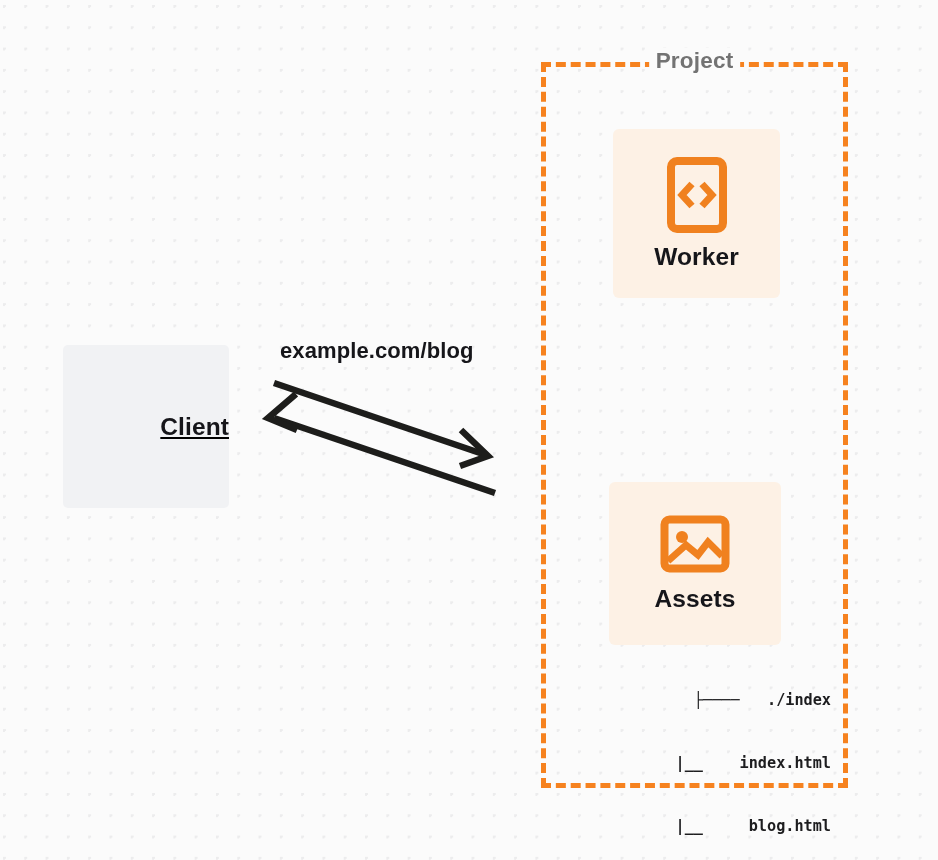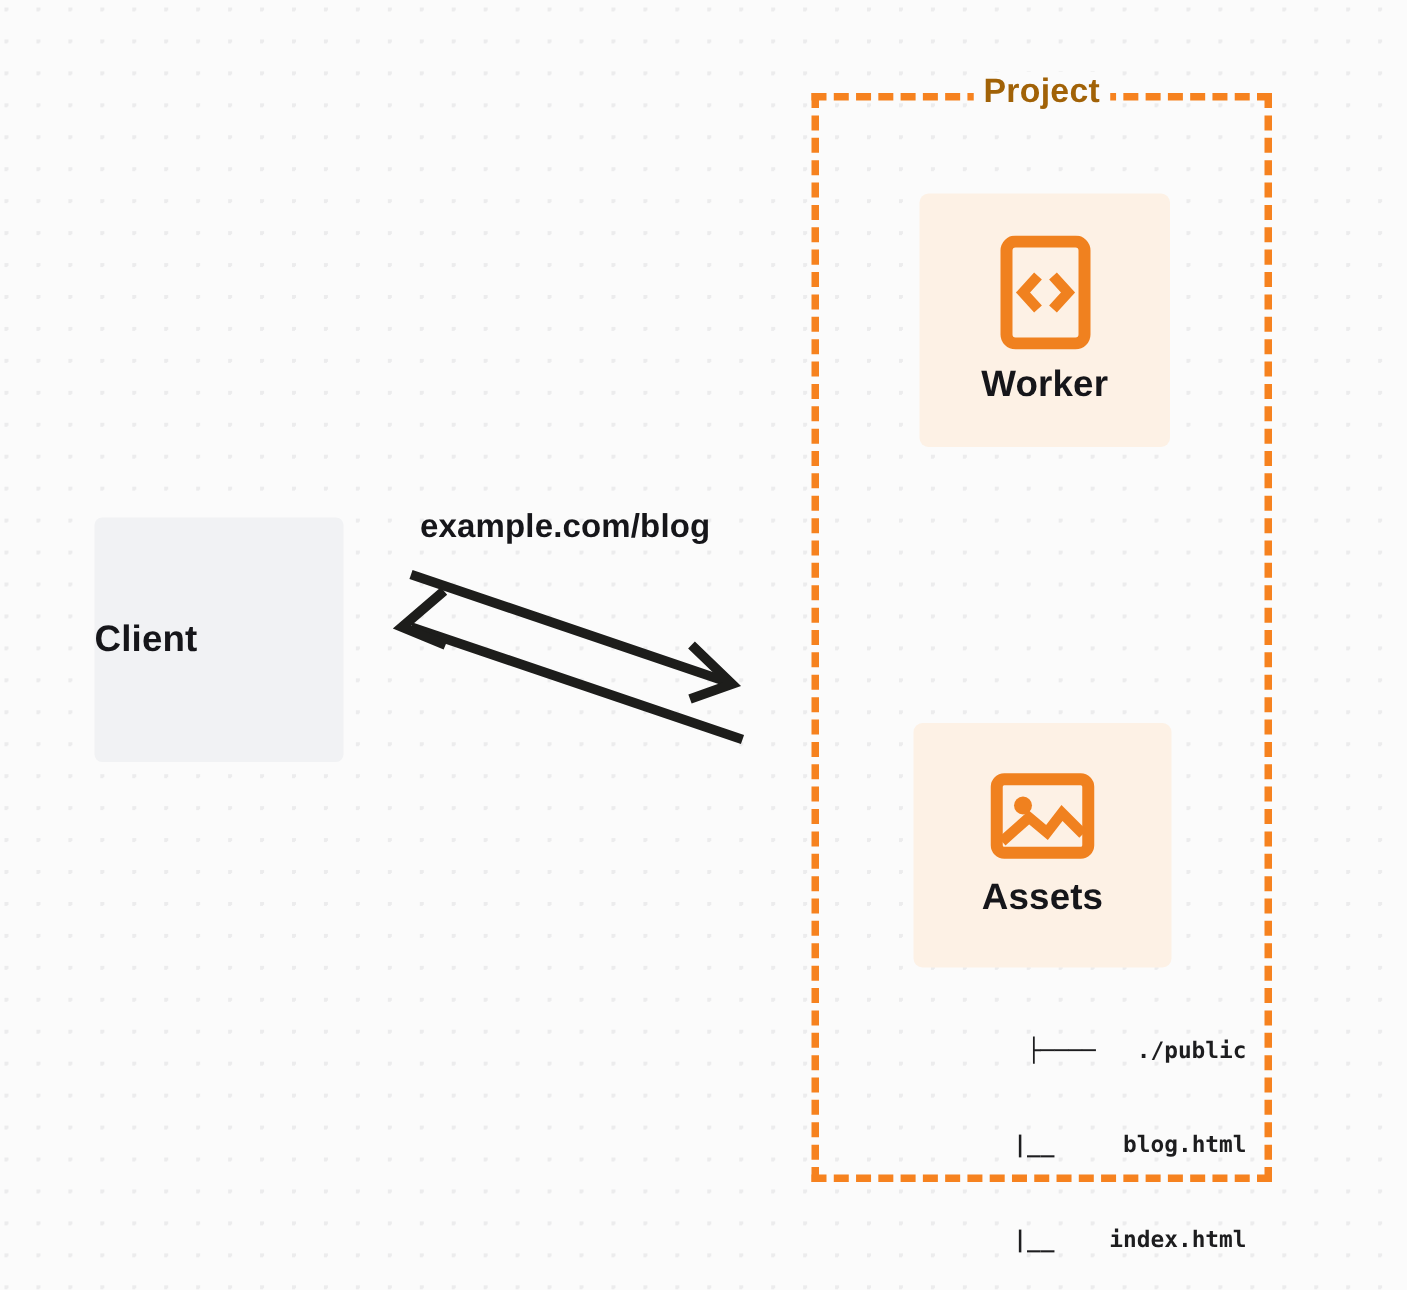--- a/index.html
+++ b/index.html
@@ -27,21 +27,22 @@
   #client-node {
     position: absolute;
     left: 63px;
     top: 345px;
     width: 166px;
     height: 163px;
     background: #f1f2f4;
     border-radius: 5px;
     display: flex;
     align-items: center;
-    justify-content: flex-start;
+    justify-content: flex-end;
+    text-decoration: underline;
   }
   #client-node .node-label {
     font-size: 24.5px;
     font-weight: bold;
     color: #16161a;
     letter-spacing: 0.1px;
   }
 
   
   #edge-label {
@@ -81,21 +82,21 @@
   }
   #project-title {
     position: absolute;
     top: -14px;
     left: 50%;
     transform: translateX(-50%);
     background: #fbfbfb;
     padding: 0 7px;
     font-size: 22.5px;
     font-weight: bold;
-    color: #a16207;
+    color: #737373;
     letter-spacing: 0.2px;
     white-space: nowrap;
   }
 
   
   .service-card {
     position: absolute;
     background: #fdf1e5;
     border-radius: 6px;
     display: flex;
@@ -187,20 +188,20 @@
     <div id="assets-card" class="service-card">
       <svg class="service-icon" width="70" height="58" viewBox="0 0 70 58">
         <rect x="4.5" y="4.5" width="61" height="49" rx="5" ry="5" fill="none" stroke="#f0811f" stroke-width="8"></rect>
         <circle cx="22" cy="22" r="6" fill="#f0811f"></circle>
         <polyline points="8,46 26,30 38,40 48,27 62,41" fill="none" stroke="#f0811f" stroke-width="7" stroke-linecap="butt" stroke-linejoin="miter"></polyline>
       </svg>
       <span class="service-label">Assets</span>
     </div>
 
     <div id="file-tree">
-      <span class="tree-row">├────   ./public</span>
+      <span class="tree-row">├────   ./index</span>
+      <span class="tree-row">   |__    index.html</span>
       <span class="tree-row">   |__     blog.html</span>
-      <span class="tree-row">   |__    index.html</span>
       
     </div>
   </div>
 
 </div>
 
 </body></html>

